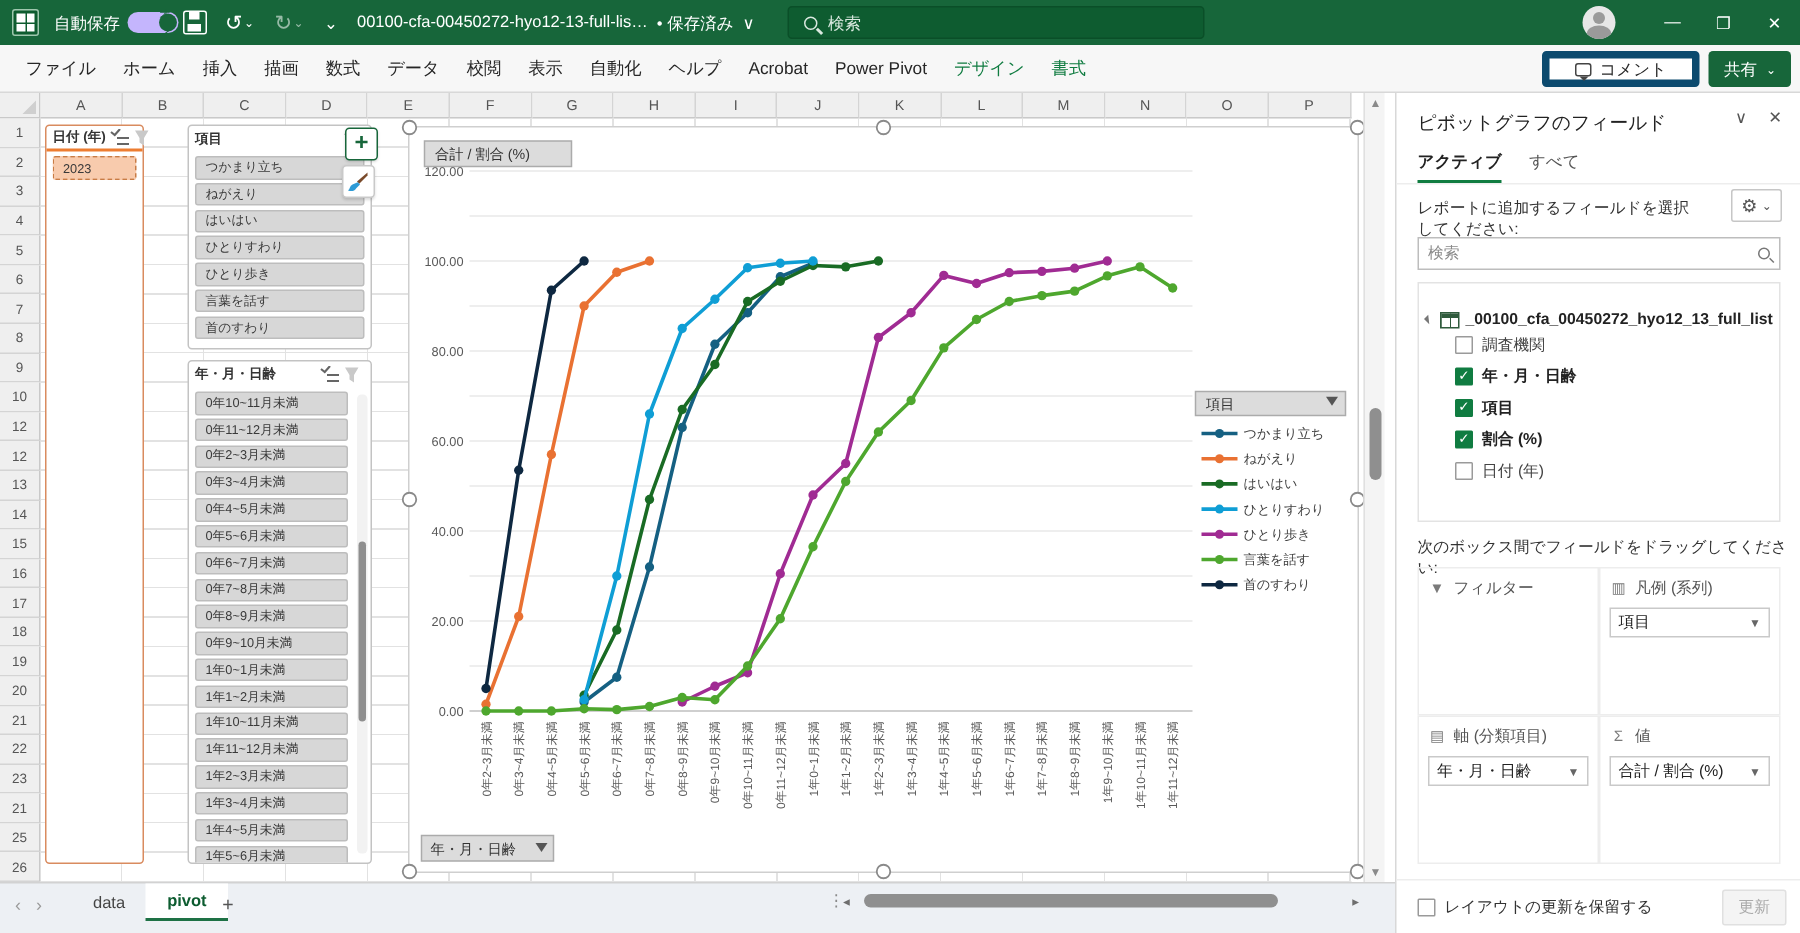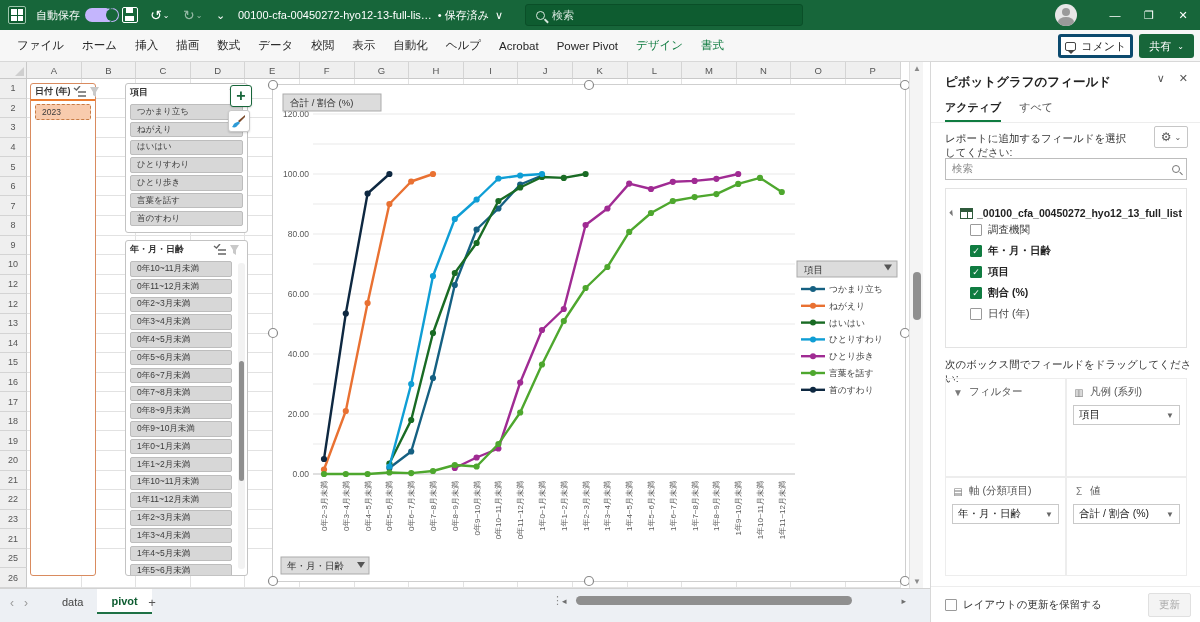--- a/index.html
+++ b/index.html
@@ -41,22 +41,22 @@
     justify-content:center; color:#fff; font-size:11px; }
 
   
   #ribbon { position:absolute; left:0; top:30px; width:1200px; height:32px; background:#f7f7f7;
     border-bottom:1px solid #d8d8d8; display:flex; align-items:center; }
   #ribbon-tabs { display:flex; align-items:center; padding-left:8px; }
   #ribbon-tabs .rtab { font-size:11.5px; color:#262626; padding:0 9px; height:32px;
     display:flex; align-items:center; white-space:nowrap; }
   #ribbon-tabs .rtab.accent { color:#107C41; }
   #ribbon-right { position:absolute; right:6px; top:4px; display:flex; gap:6px; align-items:center; }
-  #comment-btn { border:3px solid #0c4a6e; background:#fff; border-radius:3px; height:24px;
-    display:flex; align-items:center; gap:5px; padding:0 4px; font-size:11px; color:#262626; }
+  #comment-btn { border:5px solid #0c4a6e; background:#fff; border-radius:3px; height:24px;
+    display:flex; align-items:center; gap:5px; padding:0 17px; font-size:11px; color:#262626; }
   .bubble { width:11px; height:9px; border:1.2px solid #444; border-radius:2px; position:relative; }
   .bubble:after { content:""; position:absolute; left:2px; top:8px; border:3px solid transparent; border-top-color:#444; }
   #share-btn { background:#17663A; color:#fff; border-radius:3px; height:24px; display:flex;
     align-items:center; gap:5px; padding:0 10px; font-size:11px; }
 
   
   #sheet { position:absolute; left:0; top:62px; width:925px; height:526px; background:#fff; }
   #colheads { position:absolute; left:27px; top:0; height:17px; display:flex; }
   #colheads div { width:54.6px; height:17px; background:#EFEFEF; border-right:1px solid #d4d4d4;
     border-bottom:1px solid #c9c9c9; font-size:9.5px; color:#555; display:flex; align-items:center; justify-content:center; }
@@ -103,21 +103,21 @@
   
   #vscroll { position:absolute; left:909px; top:62px; width:14px; height:526px;
     background:#f4f4f4; border-left:1px solid #e0e0e0; }
   #vscroll .arr { position:absolute; left:0; width:14px; height:13px; color:#8a8a8a; font-size:8px;
     display:flex; align-items:center; justify-content:center; }
   #vthumb { position:absolute; left:3px; top:210px; width:8px; height:48px; background:#8f8f8f; border-radius:4px; }
 
   
   #pane { position:absolute; left:930px; top:62px; width:270px; height:560px; background:#fff;
     border-left:1px solid #d8d8d8; font-size:11px; color:#333; }
-  #pane-title { position:absolute; left:14px; top:12px; font-size:12.5px; font-weight:bold; color:#222; }
+  #pane-title { position:absolute; left:14px; top:12px; font-size:12.5px; font-weight:normal; color:#222; }
   #pane-win { position:absolute; right:12px; top:10px; display:flex; gap:14px; color:#555; font-size:11px; }
   #pane-tabs { position:absolute; left:14px; top:38px; display:flex; gap:18px; }
   #pane-tabs .ptab { font-size:11px; color:#555; padding-bottom:5px; }
   #pane-tabs .ptab.active { color:#222; font-weight:bold; border-bottom:2.5px solid #107C41; }
   #pane-sep1 { position:absolute; left:0; top:60px; width:270px; border-top:1px solid #ededed; }
   #pane-prompt { position:absolute; left:14px; top:70px; width:190px; font-size:10.5px; color:#333; }
   #gear-btn { position:absolute; right:12px; top:64px; width:34px; height:22px; border:1px solid #c6c6c6;
     border-radius:2px; display:flex; align-items:center; justify-content:center; gap:3px; color:#555; font-size:12px; }
   #pane-search { position:absolute; left:14px; top:96px; width:242px; height:22px; border:1px solid #bdbdbd;
     display:flex; align-items:center; padding:0 6px; color:#8a8a8a; font-size:10.5px; }

